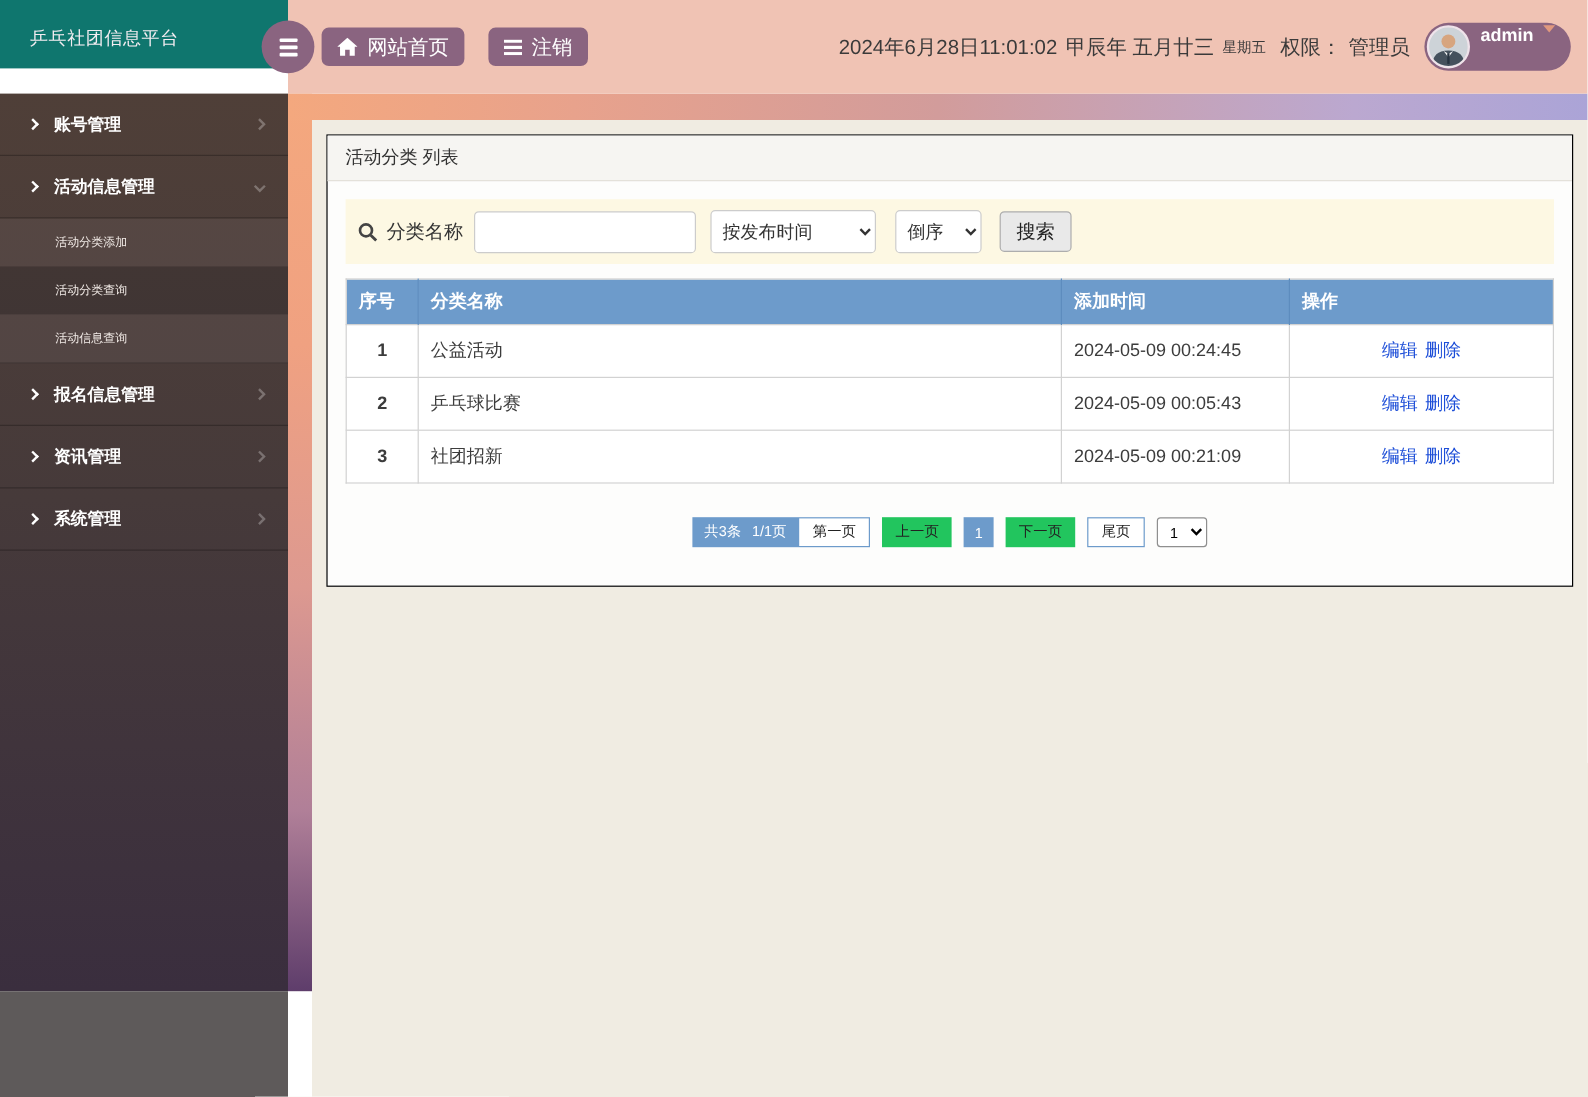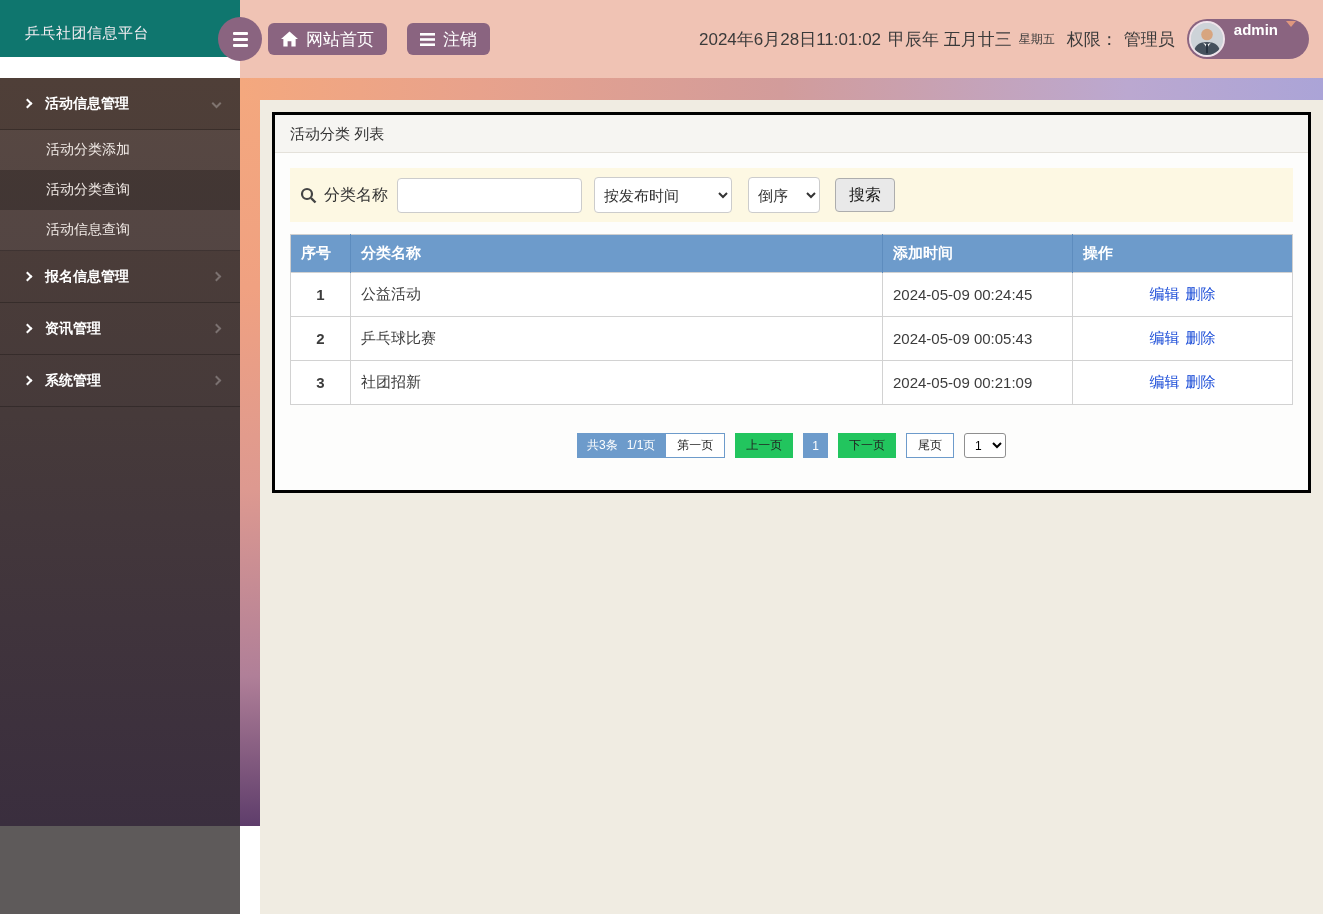--- a/index.html
+++ b/index.html
@@ -91,31 +91,31 @@
     display:inline-block; width:7px; height:7px;
     border-right:2px solid currentColor; border-bottom:2px solid currentColor;
   }
   .chev.right { transform:rotate(-45deg); }
   .chev.down  { transform:rotate(45deg); }
   .chev.lead  { margin-right:14px; flex:none; }
   .chev.faint { color:rgba(255,255,255,.28); }
   .submenu { background:rgba(255,255,255,.05); border-bottom:1px solid rgba(0,0,0,.25); }
   .sub-item {
     height:40px; display:flex; align-items:center; padding-left:46px;
-    color:#f2ebe7; font-size:14px; cursor:pointer;
+    color:#f2ebe7; font-size:10px; cursor:pointer;
   }
   .sub-item.active { background:rgba(0,0,0,.22); }
 
   
   .content {
     position:absolute; left:260px; top:100px; width:1063px; height:814px;
     background:#f0ece2; z-index:2;
   }
   .panel {
-    margin:12px; background:#fdfdfc; border:3px solid #000000;
+    margin:12px; background:#fdfdfc; border:1px solid #000000;
   }
   .panel-header {
     height:38px; line-height:38px; background:#f6f5f2;
     border-bottom:1px solid #e4e1da; padding-left:15px;
     font-size:15px; color:#333;
   }
   .panel-body { padding:15px 15px 20px; }
 
   .search-bar {
     background:#fdf8e3; height:54px; display:flex; align-items:center;
@@ -234,20 +234,25 @@
           <rect x="16.9" y="24" width="2.2" height="10" fill="#273340"></rect>
         </svg>
       </span>
       <span class="username">admin</span>
       <span class="caret-down"></span>
     </div>
   </div>
 </div>
 
 <div class="sidebar">
+  <div class="side-item">
+    <span class="chev right lead"></span>
+    <span class="side-label">账号管理</span>
+    <span class="chev right faint"></span>
+  </div>
   <div class="side-item">
     <span class="chev right lead"></span>
     <span class="side-label">活动信息管理</span>
     <span class="chev down faint"></span>
   </div>
   <div class="submenu">
     <div class="sub-item">
       <span>活动分类添加</span>
     </div>
     <div class="sub-item active">

